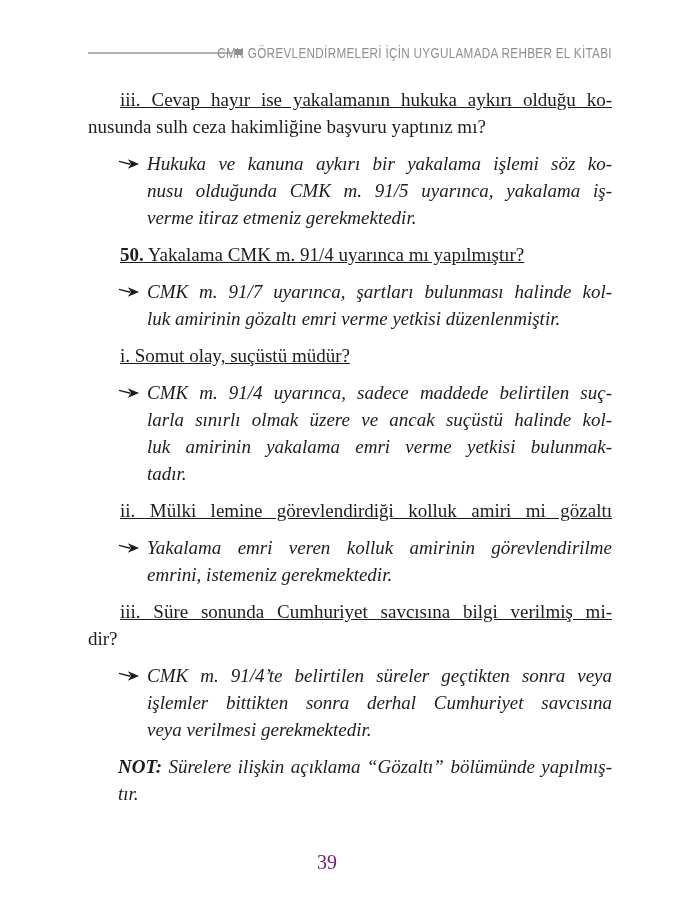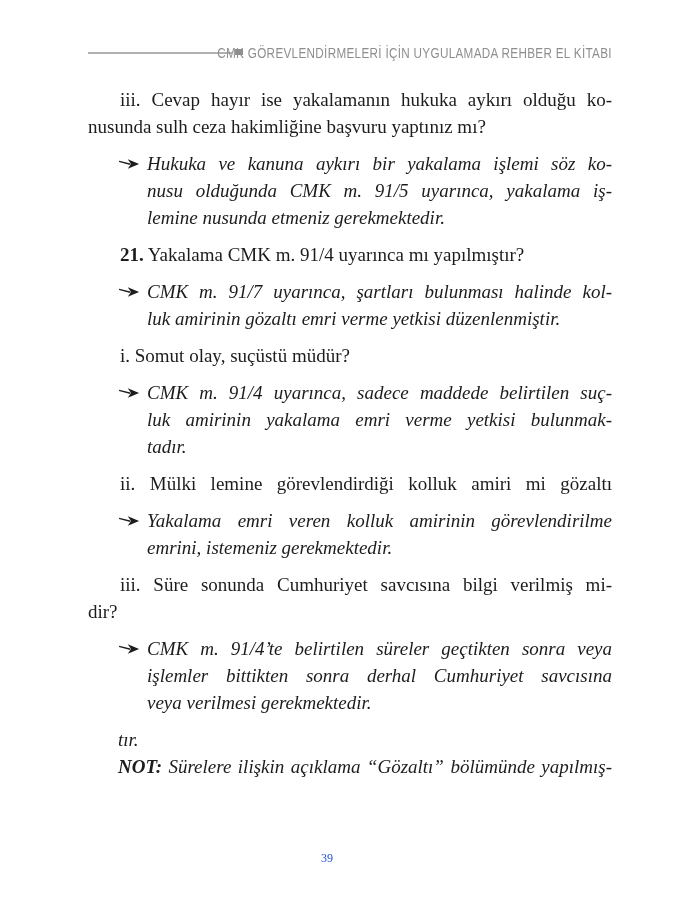--- a/index.html
+++ b/index.html
@@ -47,41 +47,41 @@
     color: #1c1c1c;
   }
   .block { margin-bottom: 10px; }
   .block:last-child { margin-bottom: 0; }
   .line {
     text-align: justify;
     text-align-last: justify;
   }
   .line.last { text-align-last: left; }
 
-  .paragraph .line.first { padding-left: 32px; }
+  .paragraph .line.first { padding-left: 32px; text-decoration: underline; }
 
   .bullet { margin-left: 59px; position: relative; font-style: italic; }
   .bullet .arrow {
     position: absolute;
     left: -28px; top: 7px;
     width: 21px; height: 13px;
   }
   .bullet .arrow svg { display: block; width: 100%; height: 100%; }
 
   .note { margin-left: 30px; font-style: italic; }
   .note b { font-weight: bold; font-style: italic; }
 
   
   .page-number {
     position: absolute;
     top: 851px; left: 0;
     width: 654px;
     text-align: center;
-    font-size: 12px;
-    color: #1d4ed8;
+    font-size: 20px;
+    color: #701a75;
   }
 </style>
 </head>
 <body>
 
 <div class="page">
 
   <div class="header-rule"></div>
   <div class="header-square"></div>
   <div class="header-title">CMK GÖREVLENDİRMELERİ İÇİN UYGULAMADA REHBER EL KİTABI</div>
@@ -93,24 +93,24 @@
       </div>
       <div class="block bullet">
     <span class="arrow">
       <svg viewBox="0 0 24 14" xmlns="http://www.w3.org/2000/svg">
         <line x1="0" y1="4.5" x2="13" y2="7.8" stroke="#1c1c1c" stroke-width="1.6"></line>
         <path d="M10 2.2 L23 7.6 L10 13 L13.8 7.7 Z" fill="#1c1c1c"></path>
       </svg>
     </span>
   <div class="line first">Hukuka ve kanuna aykırı bir yakalama işlemi söz ko-</div>
         <div class="line">nusu olduğunda CMK m. 91/5 uyarınca, yakalama iş-</div>
-        <div class="line last">lemine nusunda etmeniz gerekmektedir.</div>
+        <div class="line last">verme itiraz etmeniz gerekmektedir.</div>
       </div>
       <div class="block paragraph">
-        <div class="line first last"><b>21.</b> Yakalama CMK m. 91/4 uyarınca mı yapılmıştır?</div>
+        <div class="line first last"><b>50.</b> Yakalama CMK m. 91/4 uyarınca mı yapılmıştır?</div>
       </div>
       <div class="block bullet">
     <span class="arrow">
       <svg viewBox="0 0 24 14" xmlns="http://www.w3.org/2000/svg">
         <line x1="0" y1="4.5" x2="13" y2="7.8" stroke="#1c1c1c" stroke-width="1.6"></line>
         <path d="M10 2.2 L23 7.6 L10 13 L13.8 7.7 Z" fill="#1c1c1c"></path>
       </svg>
     </span>
   <div class="line first">CMK m. 91/7 uyarınca, şartları bulunması halinde kol-</div>
         <div class="line last">luk amirinin gözaltı emri verme yetkisi düzenlenmiştir.</div>
@@ -119,20 +119,21 @@
         <div class="line first last">i. Somut olay, suçüstü müdür?</div>
       </div>
       <div class="block bullet">
     <span class="arrow">
       <svg viewBox="0 0 24 14" xmlns="http://www.w3.org/2000/svg">
         <line x1="0" y1="4.5" x2="13" y2="7.8" stroke="#1c1c1c" stroke-width="1.6"></line>
         <path d="M10 2.2 L23 7.6 L10 13 L13.8 7.7 Z" fill="#1c1c1c"></path>
       </svg>
     </span>
   <div class="line first">CMK m. 91/4 uyarınca, sadece maddede belirtilen suç-</div>
+        <div class="line">larla sınırlı olmak üzere ve ancak suçüstü halinde kol-</div>
         <div class="line">luk amirinin yakalama emri verme yetkisi bulunmak-</div>
         <div class="line last">tadır.</div>
       </div>
       <div class="block paragraph">
         <div class="line first">ii. Mülki lemine görevlendirdiği kolluk amiri mi gözaltı</div>
       </div>
       <div class="block bullet">
     <span class="arrow">
       <svg viewBox="0 0 24 14" xmlns="http://www.w3.org/2000/svg">
         <line x1="0" y1="4.5" x2="13" y2="7.8" stroke="#1c1c1c" stroke-width="1.6"></line>
@@ -151,20 +152,20 @@
       <svg viewBox="0 0 24 14" xmlns="http://www.w3.org/2000/svg">
         <line x1="0" y1="4.5" x2="13" y2="7.8" stroke="#1c1c1c" stroke-width="1.6"></line>
         <path d="M10 2.2 L23 7.6 L10 13 L13.8 7.7 Z" fill="#1c1c1c"></path>
       </svg>
     </span>
   <div class="line first">CMK m. 91/4’te belirtilen süreler geçtikten sonra veya</div>
         <div class="line">işlemler bittikten sonra derhal Cumhuriyet savcısına</div>
         <div class="line last">veya verilmesi gerekmektedir.</div>
       </div>
       <div class="block note">
+        <div class="line first"><b>NOT:</b> Sürelere ilişkin açıklama “Gözaltı” bölümünde yapılmış-</div>
         <div class="line last">tır.</div>
-        <div class="line first"><b>NOT:</b> Sürelere ilişkin açıklama “Gözaltı” bölümünde yapılmış-</div>
       </div>
     </div>
 
   <div class="page-number">39</div>
 
 </div>
 
 </body></html>

